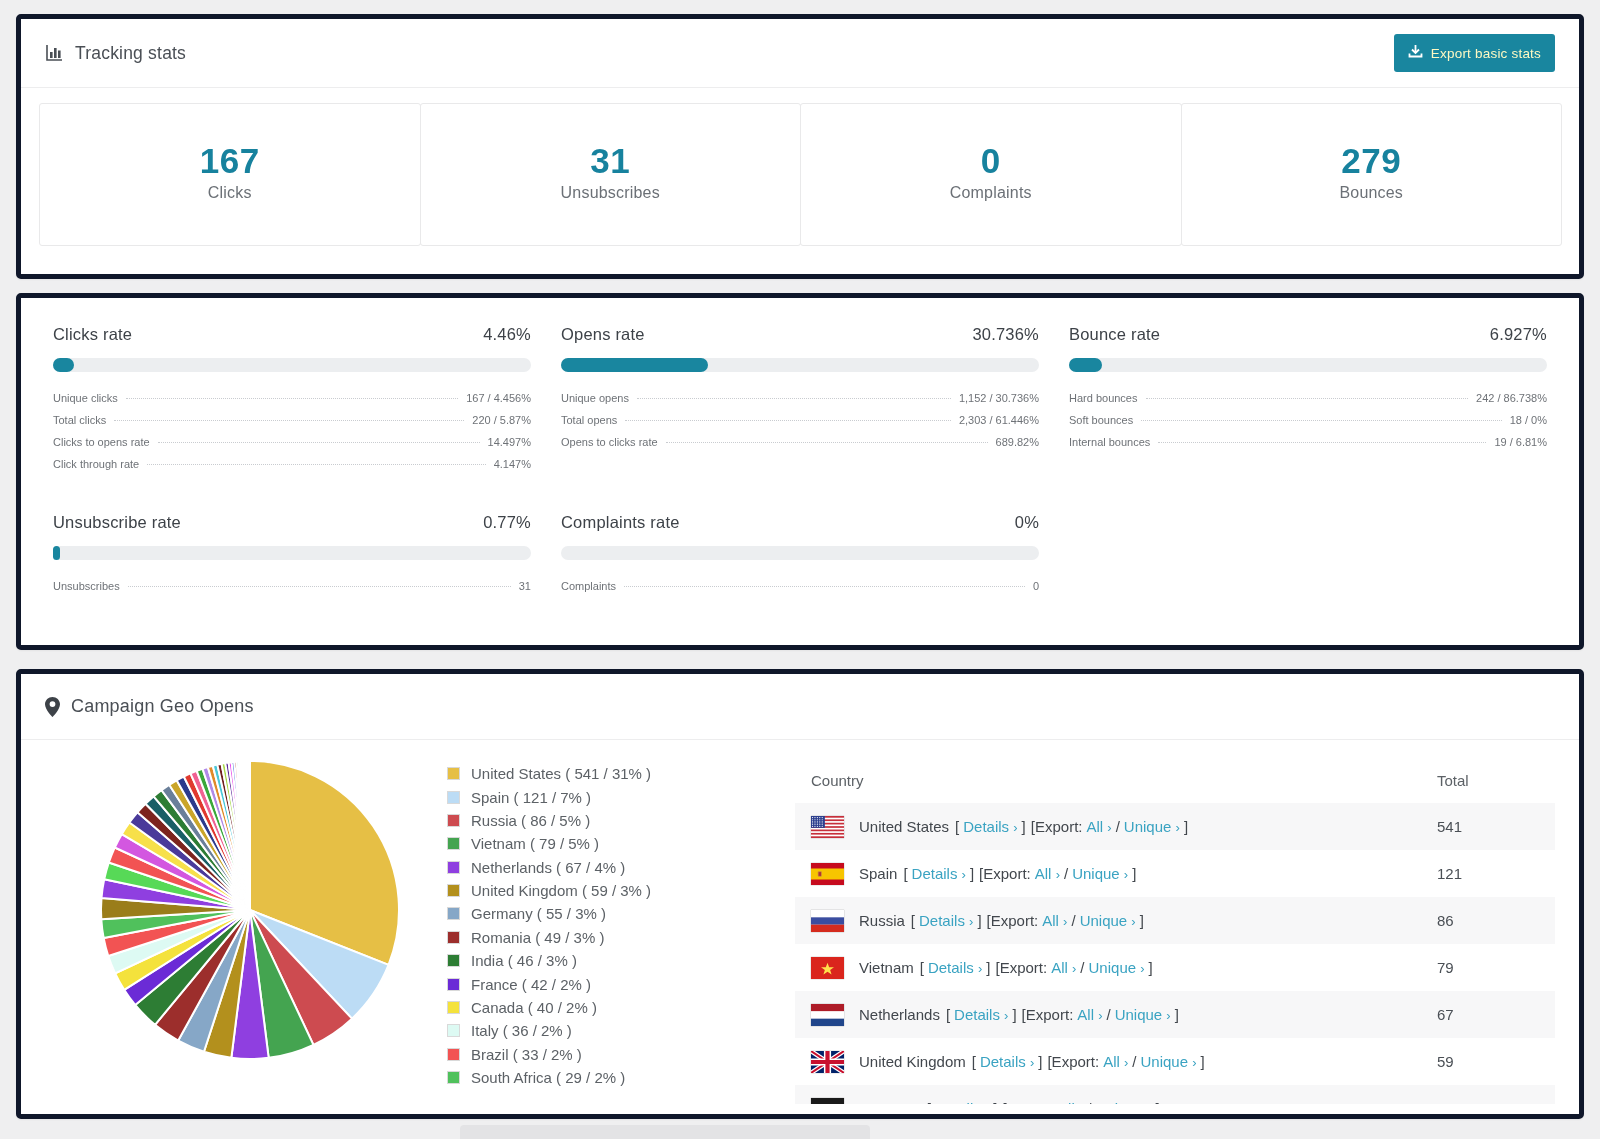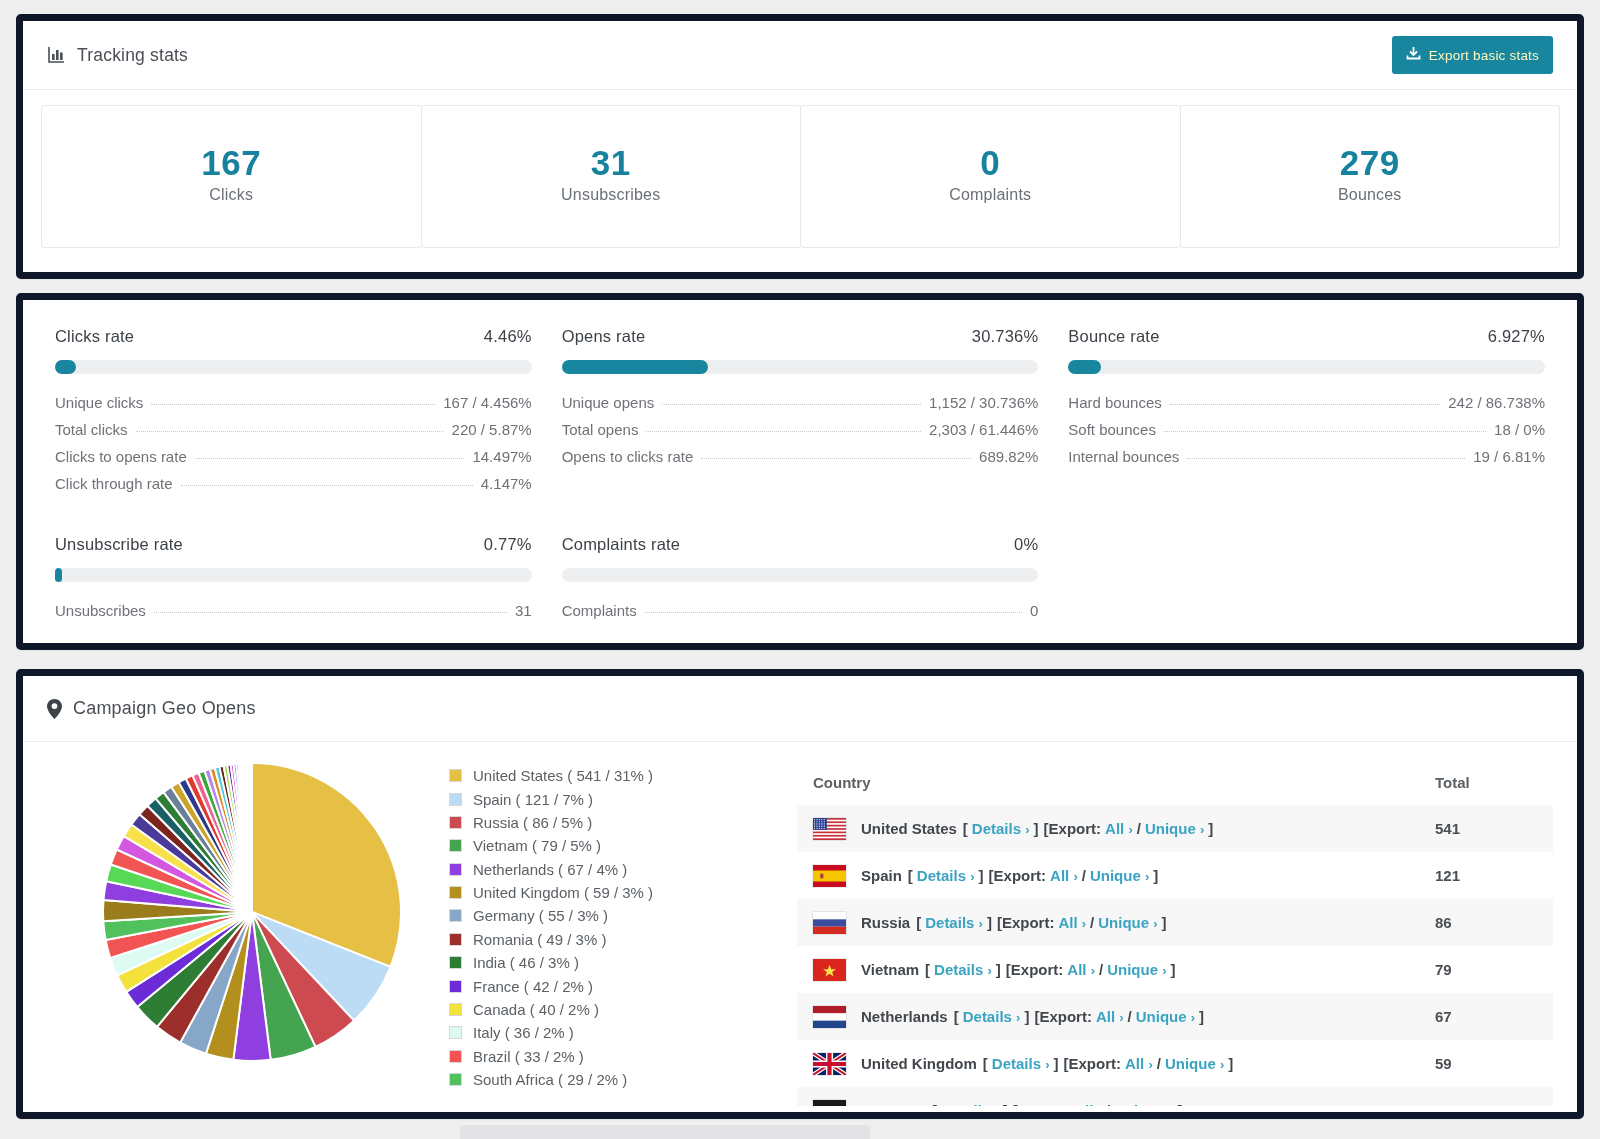--- a/index.html
+++ b/index.html
@@ -1,19 +1,19 @@
 <!DOCTYPE html>
 <html><head>
 <meta charset="utf-8">
 <style>
   * { box-sizing: border-box; }
   html,body { margin:0; padding:0; width:1600px; height:1139px; overflow:hidden;
     background:#efeff0; font-family:"Liberation Sans", sans-serif; color:#3d4248; }
   .card { position:absolute; left:16px; width:1568px; background:#fff;
-    border:7px solid #0f172a; border-radius:5px; box-shadow:0 1px 2px rgba(0,0,0,.05); }
+    border:5px solid #0f172a; border-radius:5px; box-shadow:0 1px 2px rgba(0,0,0,.05); }
   #card-tracking { top:14px;  height:265px; }
   #card-rates    { top:293px; height:357px; }
   #card-geo      { top:669px; height:450px; overflow:hidden; }
 
   .card-header { display:flex; justify-content:space-between; align-items:center;
     padding:15px 24px; border-bottom:1px solid #ededee; min-height:66px; }
   .card-title { display:flex; align-items:center; gap:11px; font-size:17.5px; color:#4a4f55; letter-spacing:.2px; }
   .card-title svg { display:block; }
 
   .btn-export { display:flex; align-items:center; gap:8px; background:#19869f; color:#fef9c3;
@@ -28,31 +28,31 @@
   .stat-label  { font-size:16px; color:#6b7076; margin-top:3px; letter-spacing:.2px; }
 
   
   .rates-grid { display:grid; grid-template-columns:1fr 1fr 1fr; column-gap:30px; row-gap:38px;
     padding:27px 32px 0 32px; }
   .rate-title-row { display:flex; justify-content:space-between; align-items:baseline;
     font-size:16.5px; font-weight:normal; color:#3d4248; letter-spacing:.2px; }
   .rate-bar { height:14px; background:#eceef0; border-radius:7px; margin-top:14px; position:relative; }
   .rate-fill { height:14px; background:#19869f; border-radius:7px; }
   .rate-rows { margin-top:15px; }
-  .rate-line { display:flex; align-items:baseline; font-size:15px; color:#6e7277; padding:5px 0; }
+  .rate-line { display:flex; align-items:baseline; font-size:11px; color:#6e7277; padding:5px 0; }
   .leader { flex:1; border-bottom:1px dotted #c9ccd0; margin:0 8px; transform:translateY(-3px); }
 
   
   .geo-content { display:flex; padding:18px 24px 0 24px; }
   .pie-wrap { width:402px; padding-left:54px; }
   .legend { width:348px; padding-top:4px; }
   .legend-item { display:flex; align-items:center; padding:3.2px 0; font-size:15px; color:#5c6166; }
   .swatch { width:13px; height:13px; border:1px solid #d9d9d9; margin-right:11px; flex:none; }
 
-  .geo-table { flex:1; font-size:15px;font-weight:bold; }
+  .geo-table { flex:1; font-size:15px; }
   .geo-table-clip { height:346px; overflow:hidden; }
   .geo-head { display:flex; align-items:center; height:45px; color:#5c6166; padding-left:16px; }
   .geo-head .col-country { flex:1; }
   .geo-head .col-total { width:118px; }
   .geo-row { display:flex; align-items:center; height:47px; padding-left:16px; }
   .geo-row.odd { background:#f7f7f8;gap:39px; }
   .cell-country { flex:1; display:flex; align-items:center; }
   .cell-total { width:118px; color:#4a4f55; }
   .flag { width:33px; height:22px; margin-right:15px; flex:none; box-shadow:0 0 1px rgba(0,0,0,.45); }
   .flag svg { display:block; width:33px; height:22px; }

